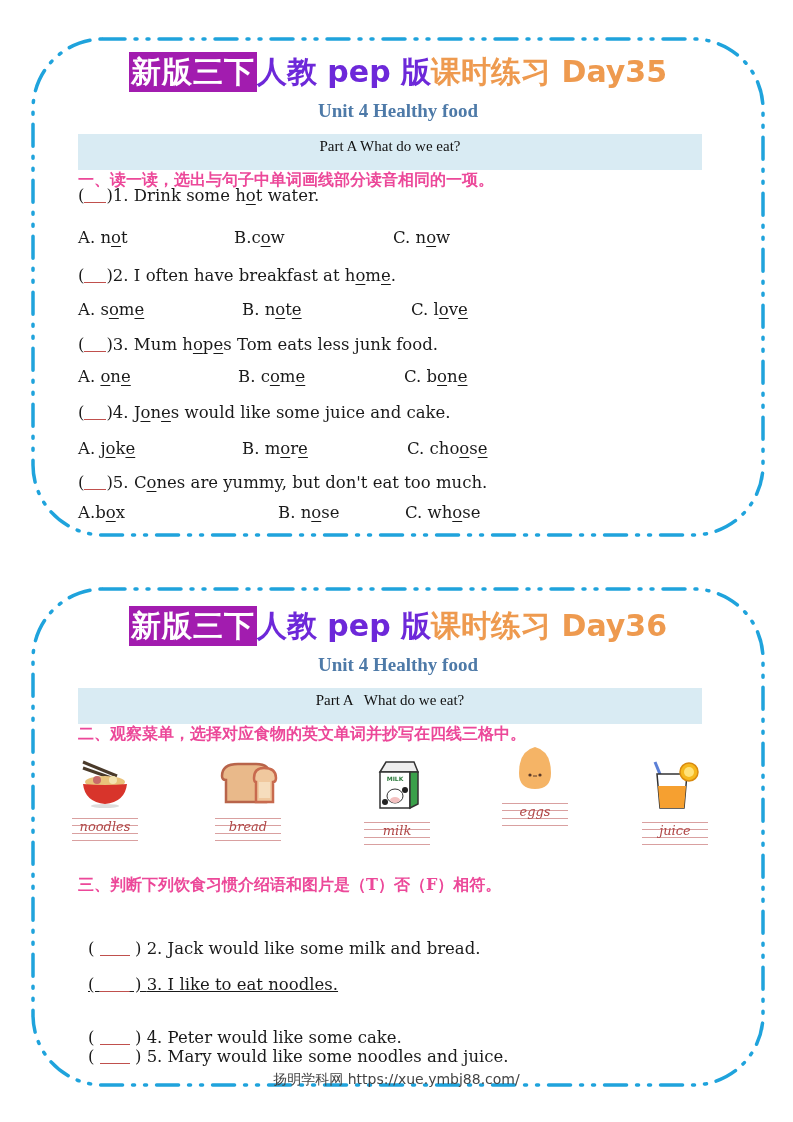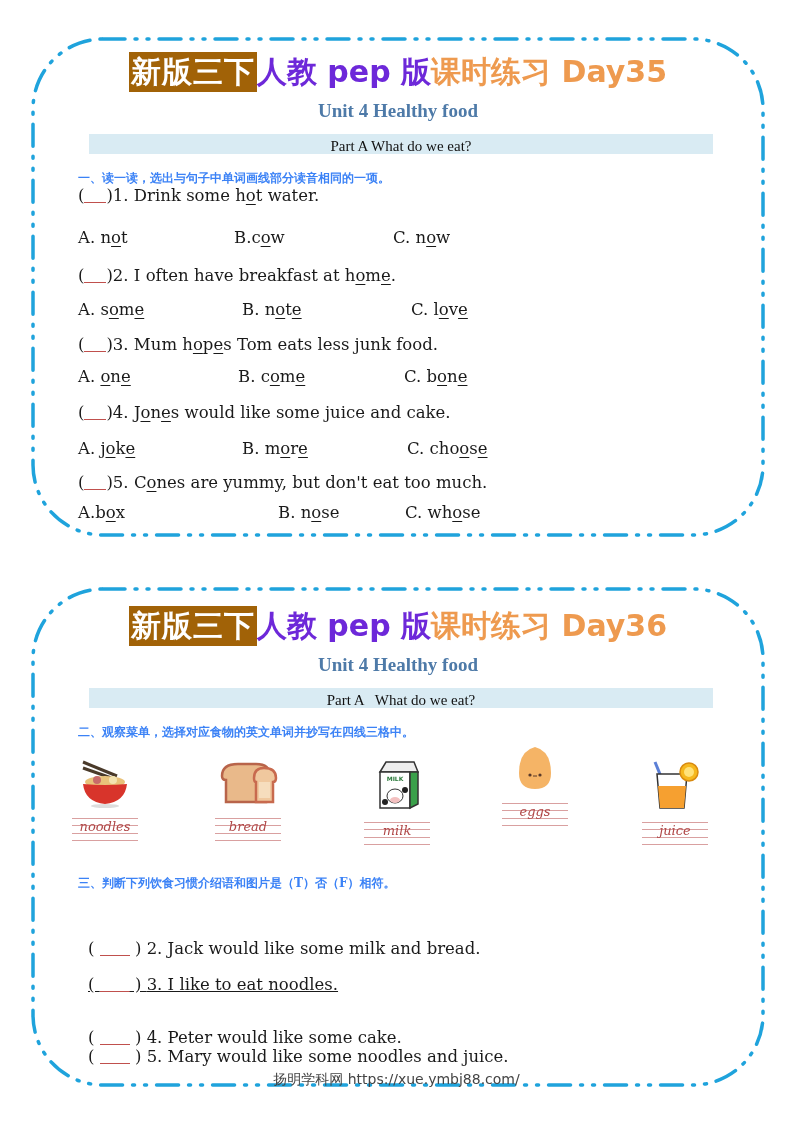--- a/index.html
+++ b/index.html
@@ -2,29 +2,29 @@
 <html><head>
 <meta charset="utf-8">
 <style>
   html, body { margin:0; padding:0; background:#ffffff; }
   body { width:793px; height:1122px; position:relative; overflow:hidden;
          font-family:"DejaVu Serif", serif; color:#1a1a1a; }
   .card { position:absolute; left:30px; width:736px; }
   .card svg.border { position:absolute; left:0; top:0; }
   .title-row { position:absolute; left:0; width:100%; text-align:center; white-space:nowrap;
                font-family:"DejaVu Sans", sans-serif; font-weight:bold; font-size:30px; line-height:40px; }
-  .t-green { background:#a16207; color:#ffffff; padding:0 2px; display:inline-block; letter-spacing:1px;font-family:Liberation Serif, serif; }
+  .t-green { background:#a21caf; color:#ffffff; padding:0 2px; display:inline-block; letter-spacing:1px;font-family:Liberation Serif, serif; }
   .t-purple { color:#6d28d9; }
   .t-orange { color:#ee9a4f; }
   .unit { position:absolute; left:0; width:100%; text-align:center; color:#4e7aa8;
           font-family:"Liberation Serif", serif; font-size:19px;font-weight:bold; }
-  .part-bar { position:absolute; left:59px; width:624px; height:20px; background:#d9ebf3;
+  .part-bar { position:absolute; left:48px; width:624px; height:36px; background:#d9ebf3;
               text-align:center; font-family:"Liberation Serif", serif; font-size:15px; line-height:24px; color:#111; }
-  .section-head { position:absolute; left:48px; color:#3b82f6; font-weight:bold;
-                  font-family:"DejaVu Serif", serif; font-size:12px; white-space:nowrap; }
+  .section-head { position:absolute; left:48px; color:#ec4899; font-weight:bold;
+                  font-family:"DejaVu Serif", serif; font-size:16px; white-space:nowrap; }
   .line { position:absolute; left:48px; font-family:"DejaVu Serif", serif; font-size:16.5px; white-space:nowrap; }
   .blank { display:inline-block; width:22px; border-bottom:1.5px solid #c0504d; height:14px; vertical-align:-2px; }
   .blank.wide { width:30px; }
   .u { text-decoration:underline; text-underline-offset:3px; }
   .opt { position:absolute; font-family:"DejaVu Serif", serif; font-size:16.5px; white-space:nowrap; }
   .food { position:absolute; width:90px; text-align:center; }
   .food svg { display:block; margin:0 auto; }
   .writing { position:relative; margin:8px auto 0; width:66px; height:26px; }
   .writing .rl { position:absolute; left:0; width:100%; height:1px; background:#d9a0a0; }
   .writing .word { position:absolute; left:0; width:100%; top:3px; text-align:center;

